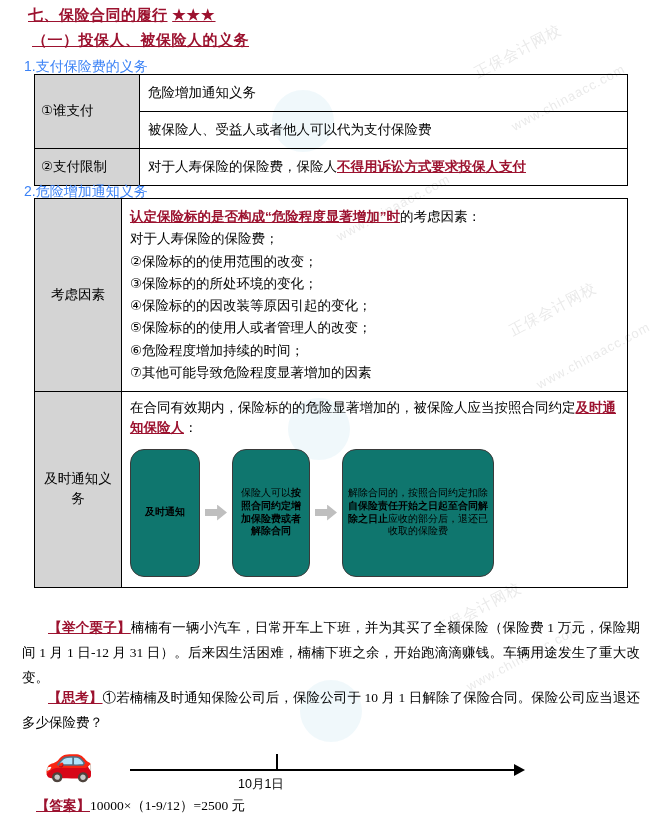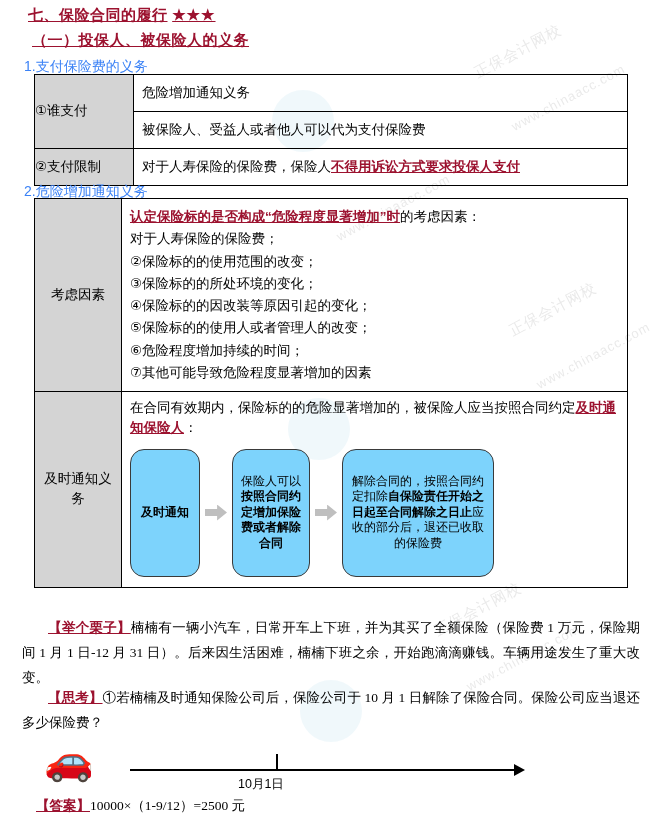--- a/index.html
+++ b/index.html
@@ -94,21 +94,21 @@
     padding: 4px 8px;
     vertical-align: middle;
     line-height: 1.5;
   }
   td.labelcell {
     background: #D4D4D4;
     text-align: center;
     font-size: 13.5px;
     padding: 4px 2px;
   }
-  td.labelcell.lefted { text-align: left; padding-left: 0; }
+  td.labelcell.lefted { text-align: left; padding-left: 6px; }
 
   #table-payment { left: 34px; top: 74px; width: 594px; }
   #table-payment td.labelcell { width: 90px; }
   #table-payment td.bodycell { height: 28px; }
 
   #table-risk { left: 34px; top: 198px; width: 594px; }
   #table-risk td.labelcell { width: 70px; }
   #table-risk td.bodycell { padding: 6px 8px; border-radius: 26px; }
 
   .redbold {
@@ -121,26 +121,26 @@
   
   .flow {
     display: flex;
     align-items: center;
     margin-top: 10px;
     margin-bottom: 4px;
   }
   .flowbox {
     border: 1.6px solid #3a3a3a;
     border-radius: 14px;
-    background: #7dd3fc;
+    background: #0f766e;
     display: flex;
     align-items: center;
     justify-content: center;
     text-align: center;
-    font-size: 12px;
+    font-size: 10px;
     line-height: 1.28;
     padding: 6px 5px;
     box-sizing: border-box;
   }
   .flowbox.b1 { width: 70px; height: 128px; font-weight: bold; }
   .flowbox.b2 { width: 78px; height: 128px; }
   .flowbox.b3 { width: 152px; height: 128px; }
   .flowarrow {
     width: 32px;
     display: flex;

